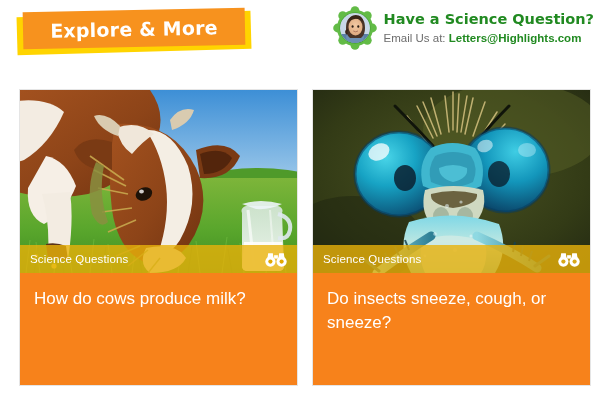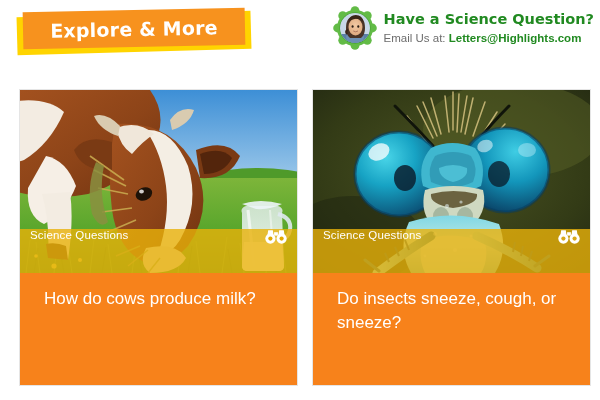--- a/index.html
+++ b/index.html
@@ -123,41 +123,41 @@
     height: 183px;
     overflow: hidden;
   }
   .photo-svg { position: absolute; left: 0; top: 0; }
 
   .card-captionbar {
     position: absolute;
     left: 0;
     bottom: 0;
     width: 277px;
-    height: 44px;
+    height: 28px;
     background: rgba(232,178,10,0.80);
     display: flex;
-    align-items: flex-start;
+    align-items: center;
     padding: 0 10px;
     box-sizing: border-box;
     margin-top: 36px;
   }
   .caption-label {
     color: #ffffff;
     font-size: 11.5px;
     letter-spacing: 0.15px;
     flex: 1 1 auto;
   }
   .binoculars { flex: 0 0 auto; line-height: 0; }
 
   .card-title {
     color: #ffffff;
     font-size: 17px;
     line-height: 24px;
-    padding: 14px 14px 0 24px;
+    padding: 14px 14px 0 14px;
     font-weight: normal;
   }
 </style>
 </head>
 <body>
 
 <div class="header">
 
   <div class="banner-wrap">
     <div class="banner-back"></div>

